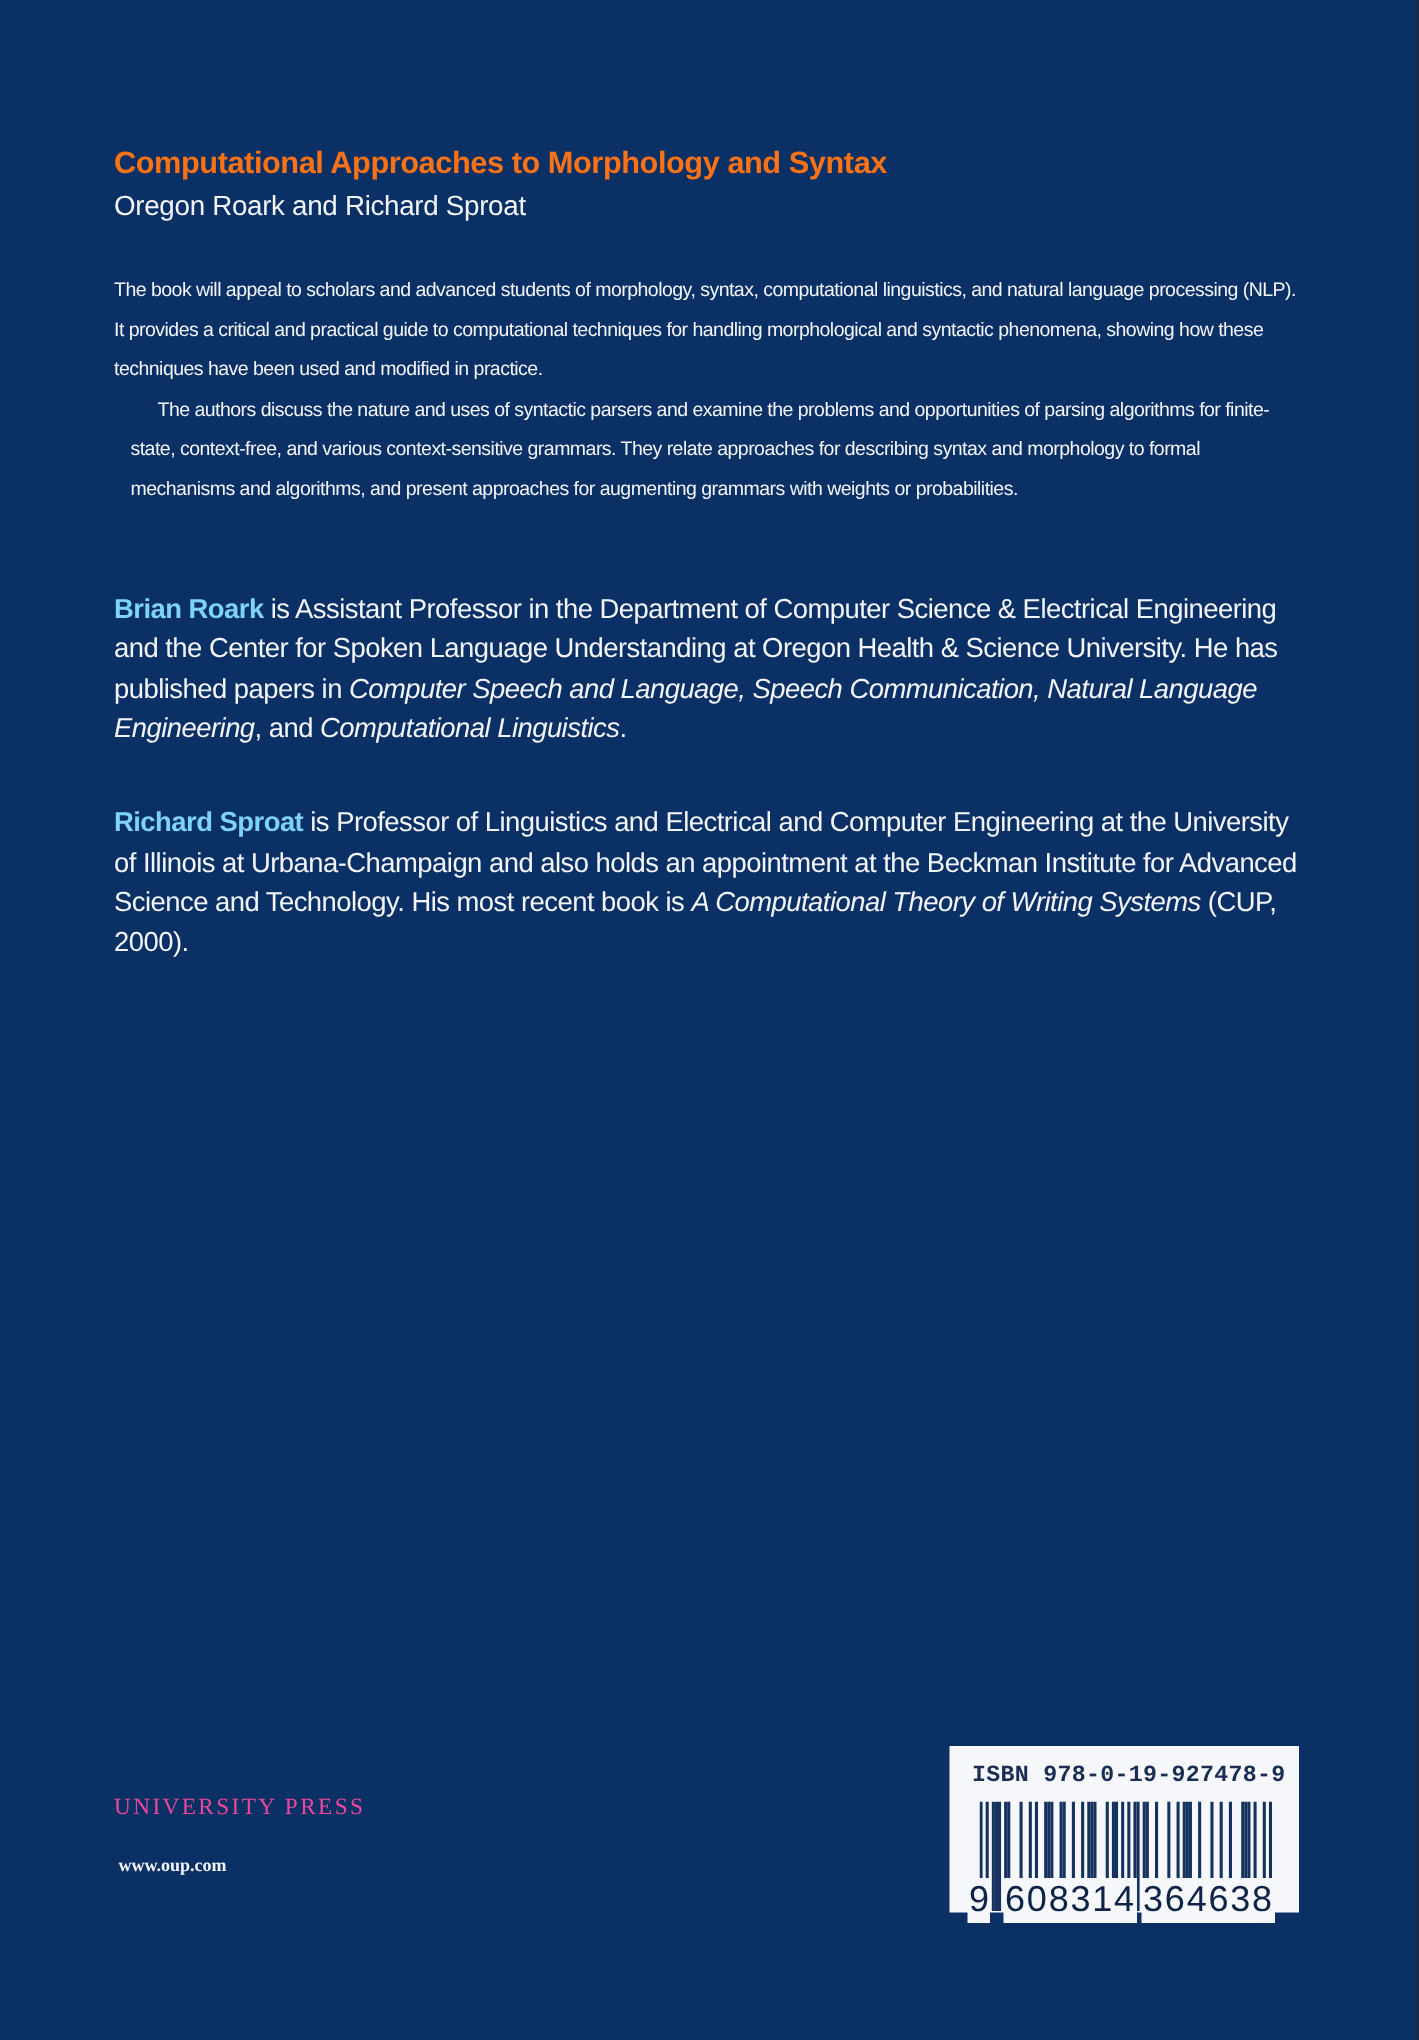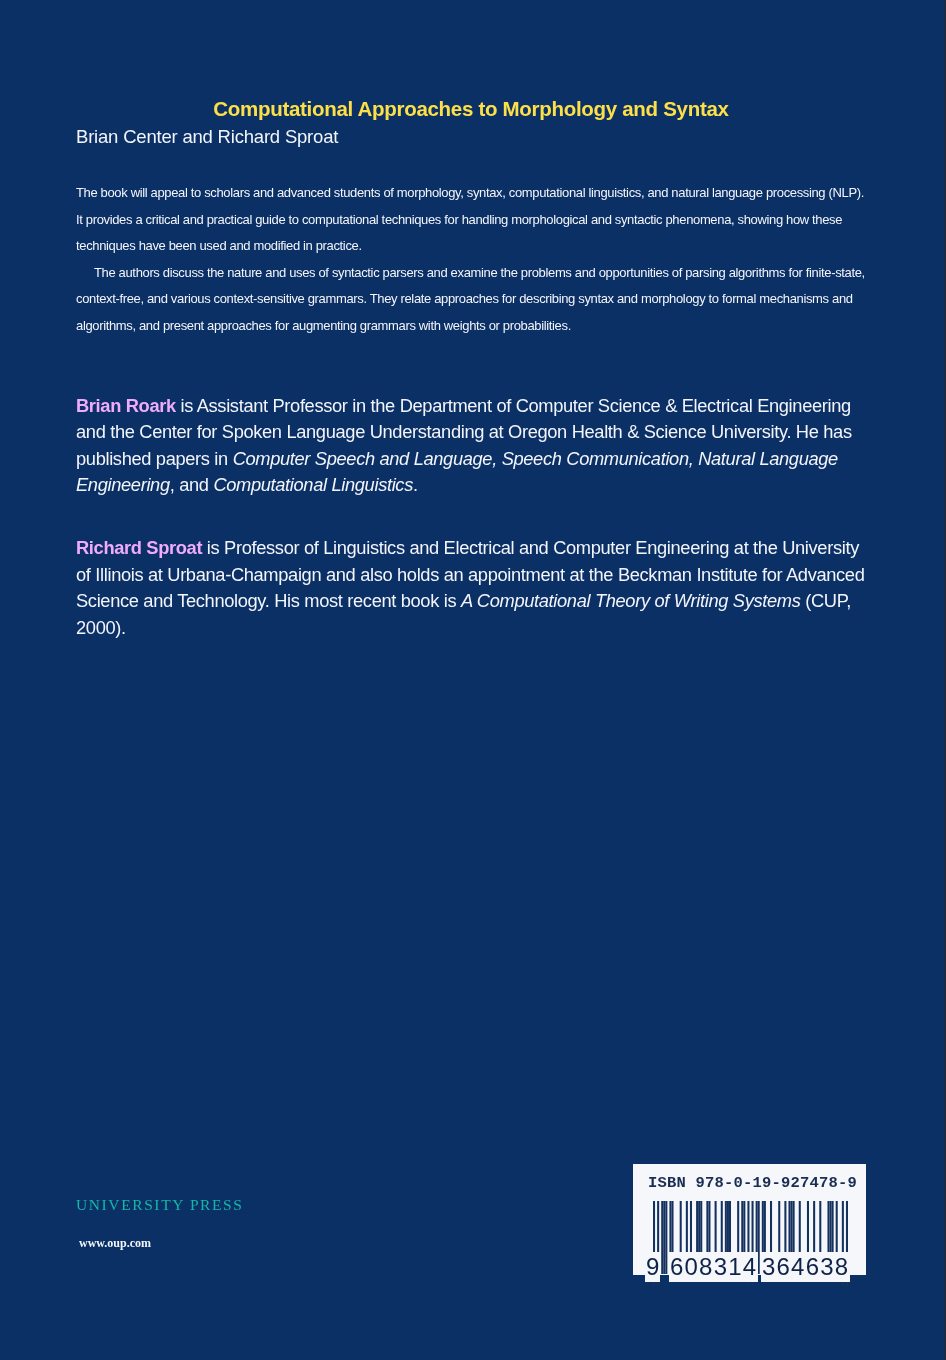--- a/index.html
+++ b/index.html
@@ -23,60 +23,60 @@
       height: 1360px;
       background: #1d2a44;
     }
     .content {
       position: absolute;
       left: 76px;
       top: 96px;
       width: 790px;
     }
     .title {
-      color: #fde047;
+      color: #f97316;
       font-size: 20.5px;
       font-weight: bold;
       line-height: 26px;
       margin: 0;
       letter-spacing: -0.3px;
-      text-align: center;
     }
     .authors {
       font-size: 18.5px;
       line-height: 26px;
       margin: 2px 0 0 0;
       letter-spacing: -0.2px;
     }
     .desc {
       margin-top: 30px;
       font-size: 13px;
       line-height: 26.6px;
       letter-spacing: -0.35px;
     }
     .desc p {
       margin: 0;
     }
     .desc p.indent {
       text-indent: 18px;
+      margin-left: 11px;
     }
     .bio {
       font-size: 18.3px;
       line-height: 26.6px;
       letter-spacing: -0.35px;
       margin: 0;
     }
     .bio.first {
       margin-top: 53px;
     }
     .bio.second {
       margin-top: 36px;
     }
     .bio .name {
-      color: #f0abfc;
+      color: #7dd3fc;
       font-weight: bold;
     }
     .bio i {
       font-style: italic;
     }
     .publisher {
       position: absolute;
       left: 76px;
       top: 1193px;
     }
@@ -85,21 +85,21 @@
       font-size: 42px;
       line-height: 42px;
       letter-spacing: 1px;
       color: #f4f6fb;
       margin: 0;
     }
     .uni-press {
       font-family: "Liberation Serif", "DejaVu Serif", serif;
       font-size: 15.5px;
       letter-spacing: 1.6px;
-      color: #14b8a6;
+      color: #ec4899;
       margin-top: 3px;
     }
     .website {
       font-family: "Liberation Serif", "DejaVu Serif", serif;
       font-weight: bold;
       font-size: 12px;
       color: #f4f6fb;
       margin-top: 22px;
       margin-left: 3px;
     }
@@ -146,21 +146,21 @@
       padding: 0 1px;
     }
   </style>
 </head>
 <body>
 
 <div class="right-edge"></div>
 
 <div class="content">
   <h1 class="title">Computational Approaches to Morphology and Syntax</h1>
-  <div class="authors">Brian Center and Richard Sproat</div>
+  <div class="authors">Oregon Roark and Richard Sproat</div>
 
   <div class="desc">
     <p>The book will appeal to scholars and advanced students of morphology, syntax, computational linguistics, and natural language processing (NLP). It provides a critical and practical guide to computational techniques for handling morphological and syntactic phenomena, showing how these techniques have been used and modified in practice.</p>
     <p class="indent">The authors discuss the nature and uses of syntactic parsers and examine the problems and opportunities of parsing algorithms for finite-state, context-free, and various context-sensitive grammars. They relate approaches for describing syntax and morphology to formal mechanisms and algorithms, and present approaches for augmenting grammars with weights or probabilities.</p>
   </div>
 
   <p class="bio first"><span class="name">Brian Roark</span><span> is Assistant Professor in the Department of Computer Science &amp; Electrical Engineering  and the Center for Spoken Language Understanding at Oregon Health &amp; Science University. He has published papers in </span><i>Computer Speech and Language, Speech Communication, Natural Language Engineering</i><span>, and </span><i>Computational Linguistics</i><span>.</span></p>
 
   <p class="bio second"><span class="name">Richard Sproat</span><span> is Professor of Linguistics and Electrical and Computer Engineering at the University of Illinois at Urbana-Champaign and also holds an appointment at the Beckman Institute for Advanced Science and Technology. His most recent book is </span><i>A Computational Theory of Writing Systems</i><span> (CUP, 2000).</span></p>
 </div>

